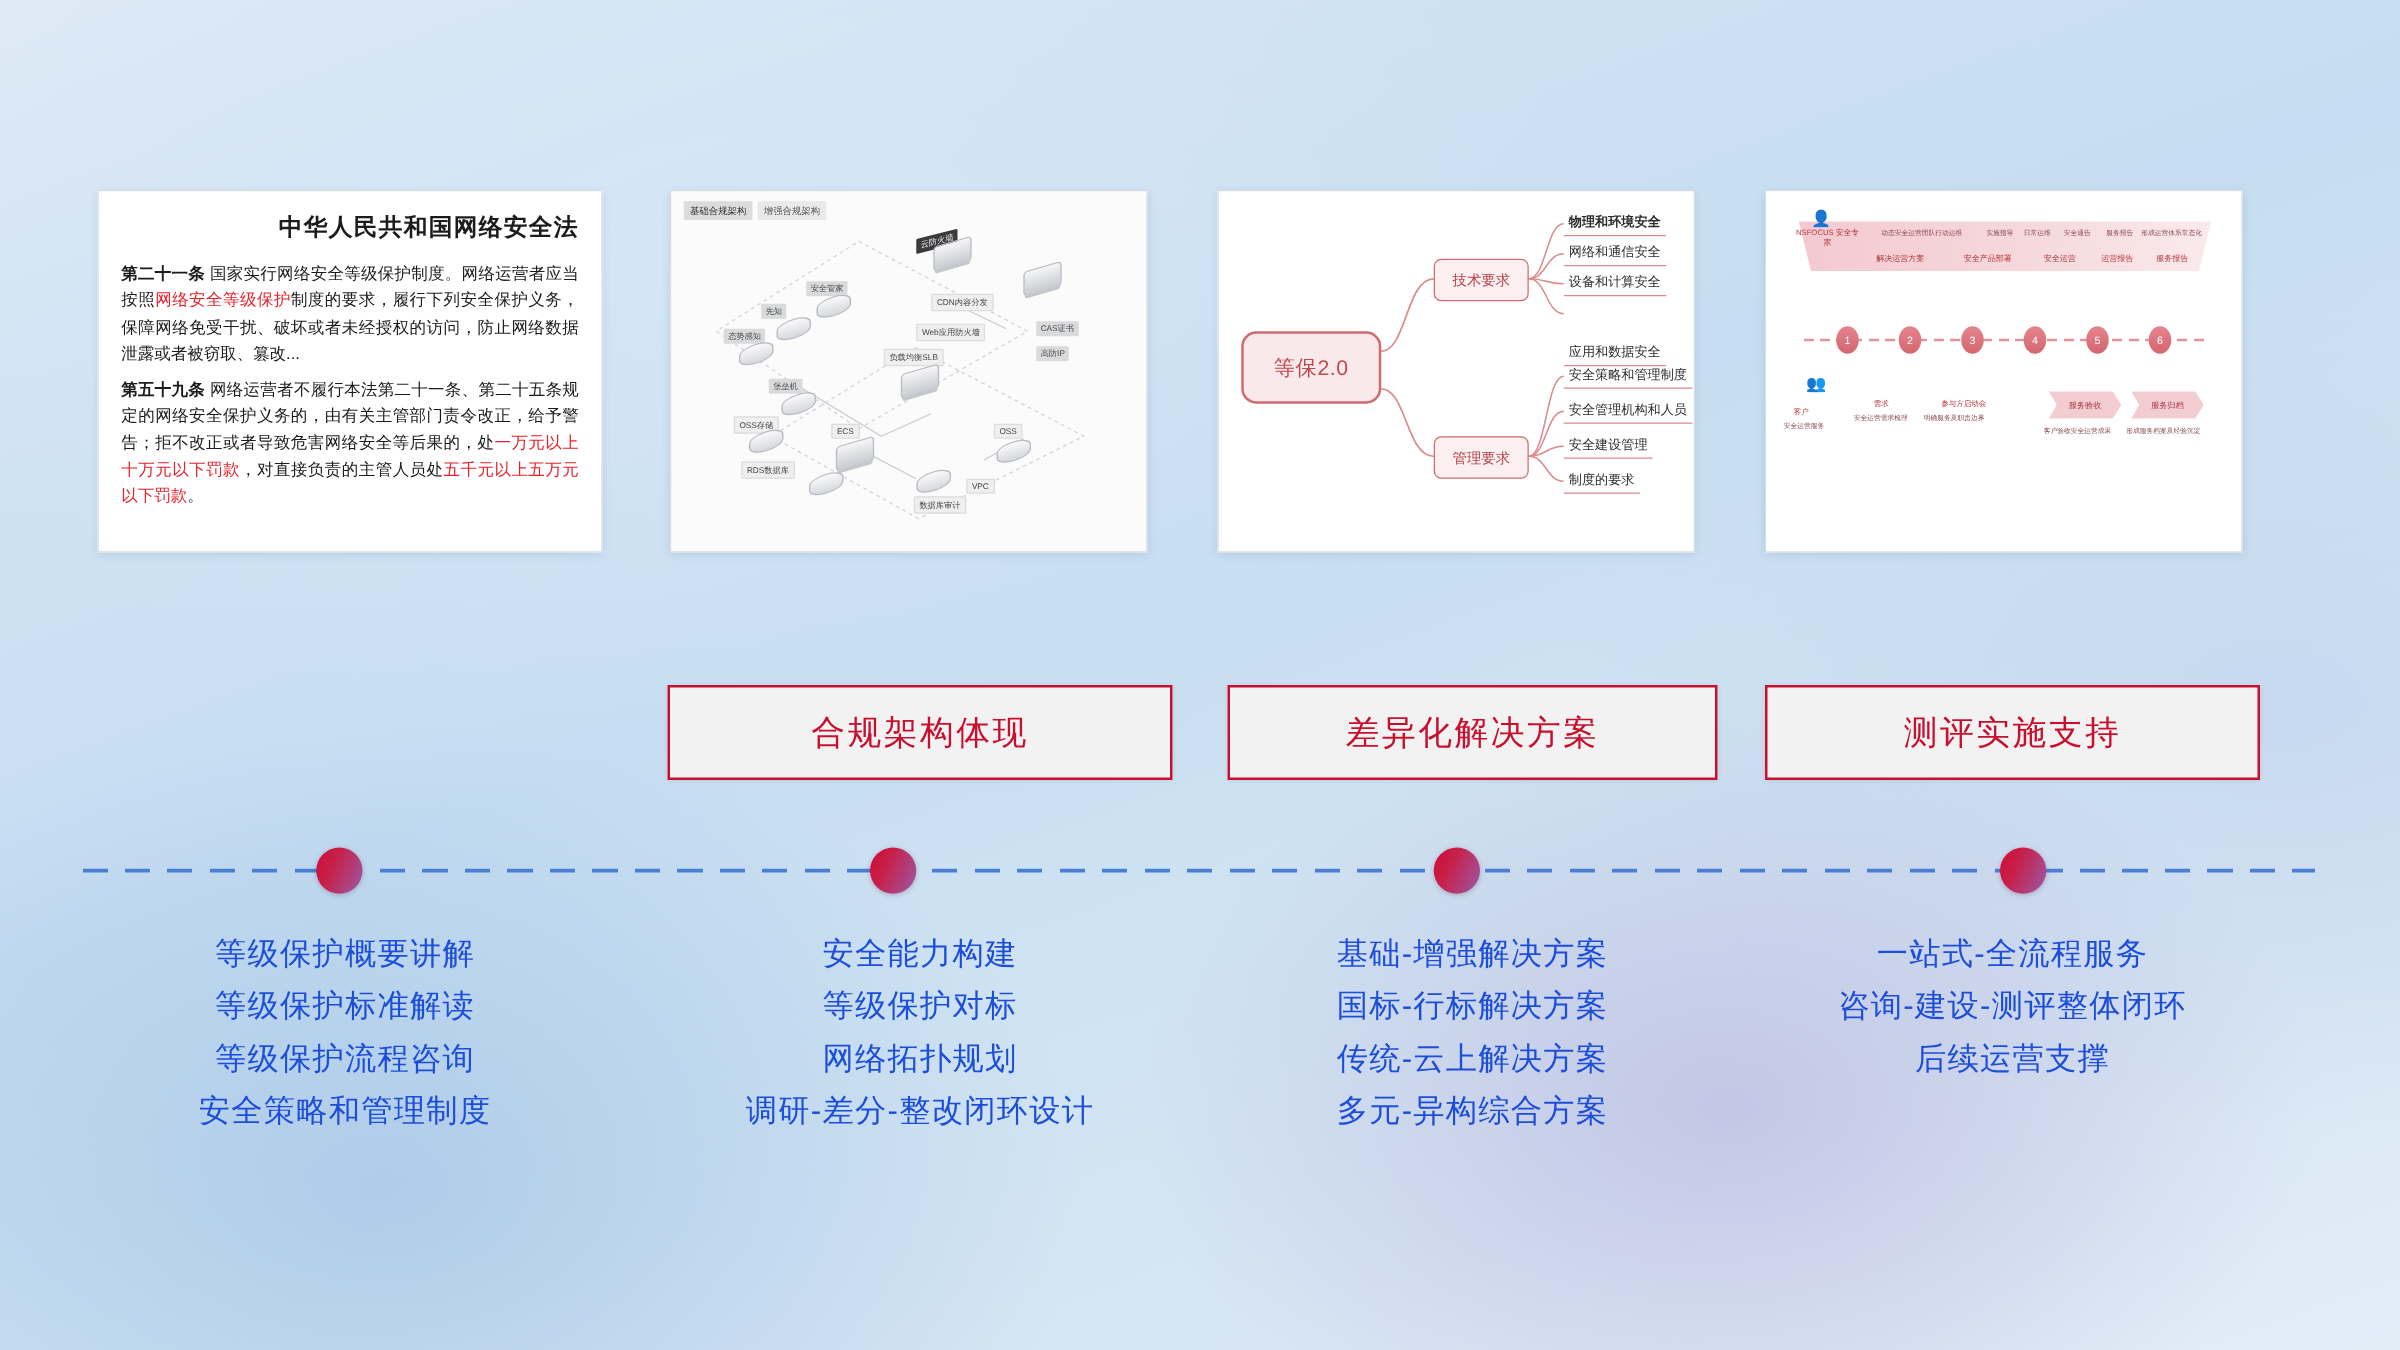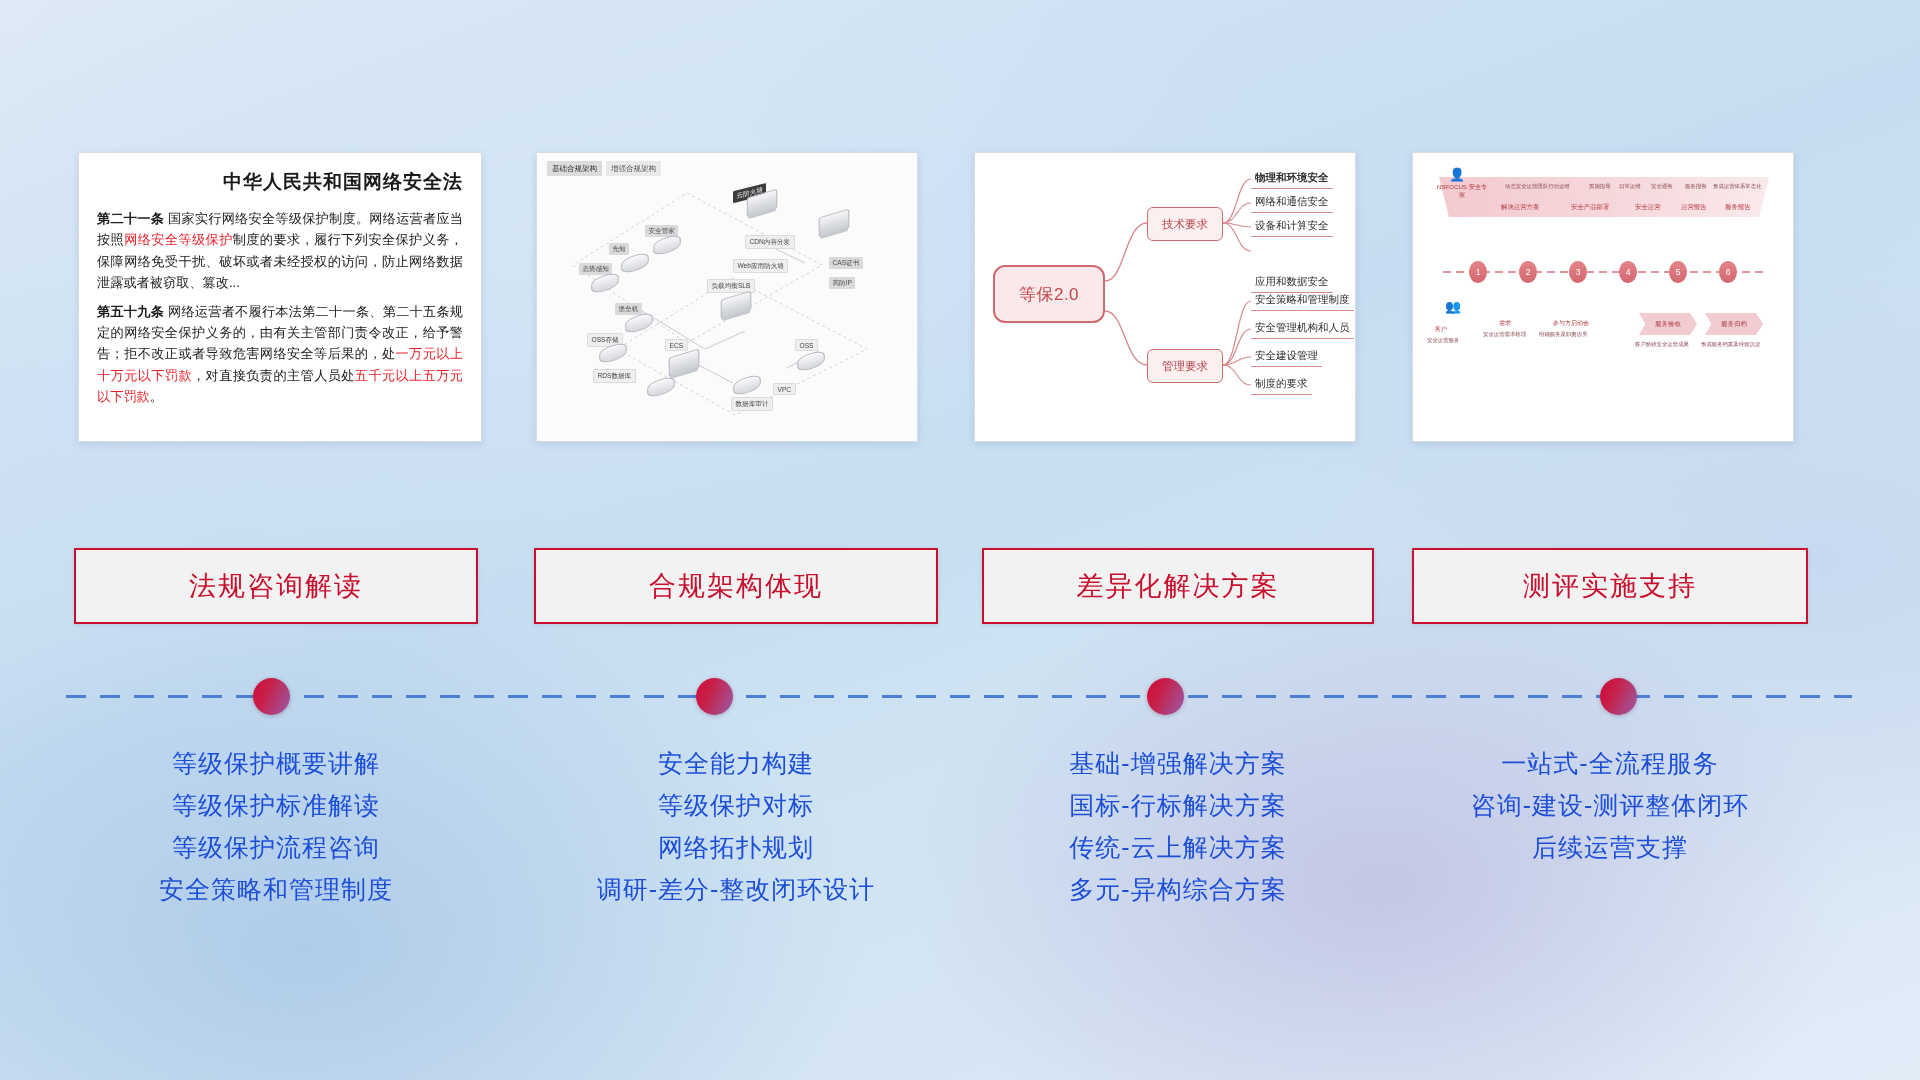--- a/index.html
+++ b/index.html
@@ -304,23 +304,20 @@
       <div class="t4-person" style="left:140px; top:166px;">参与方启动会</div>
       <div class="t4-cap" style="left:126px; top:178px;">明确服务及职责边界</div>
 
       <div class="t4-chev" style="left:226px; top:160px; width:58px;">服务验收</div>
       <div class="t4-chev" style="left:292px; top:160px; width:58px;">服务归档</div>
       <div class="t4-cap" style="left:222px; top:188px;">客户验收安全运营成果</div>
       <div class="t4-cap" style="left:288px; top:188px;">形成服务档案及经验沉淀</div>
     </div>
   </div>
 
-  <div class="head-box hb1">
-    <span>法规咨询解读</span>
-  </div>
   <div class="head-box hb2">
     <span>合规架构体现</span>
   </div>
   <div class="head-box hb3">
     <span>差异化解决方案</span>
   </div>
   <div class="head-box hb4">
     <span>测评实施支持</span>
   </div>
 

